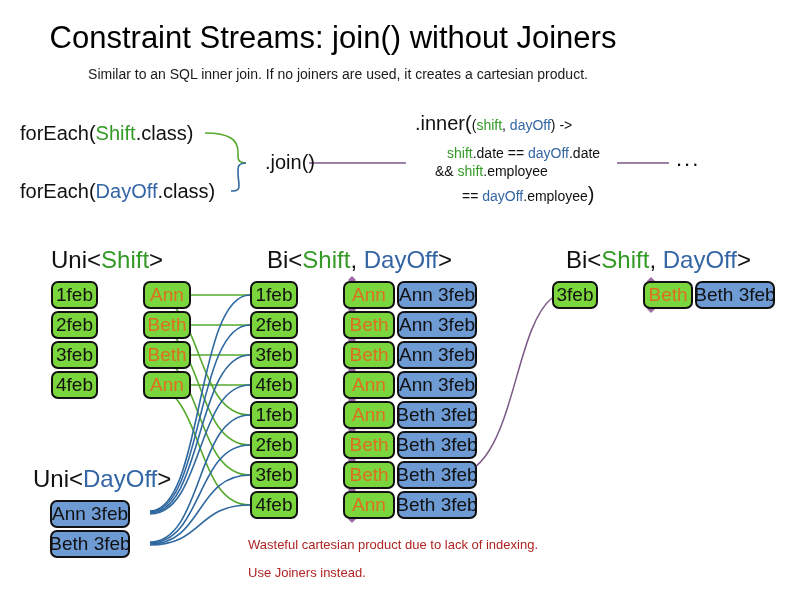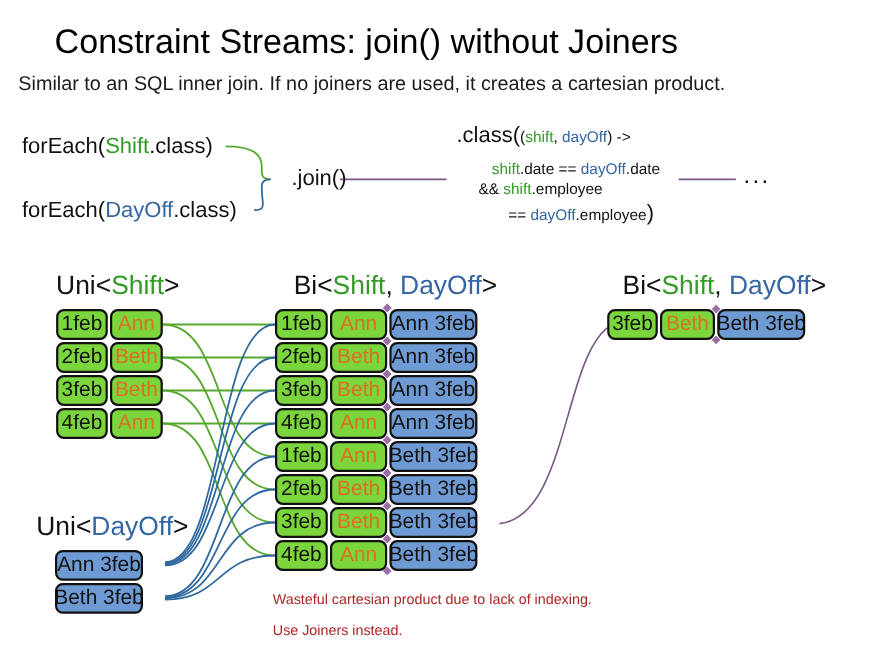--- a/index.html
+++ b/index.html
@@ -3,39 +3,39 @@
 <meta charset="utf-8">
 <style>
   html,body { margin:0; padding:0; }
   .stage {
     position:relative; width:800px; height:600px; background:#ffffff;
     font-family:"Liberation Sans", sans-serif; overflow:hidden; color:#111;
   }
   .title { position:absolute; top:20px; left:0; width:666px; text-align:center;
            font-size:31px; color:#000; }
   .subtitle { position:absolute; top:66px; left:0; width:676px; text-align:center;
-              font-size:18px; color:#1a1a1a; }
+              font-size:14px; color:#1a1a1a; }
   .code { position:absolute; font-size:20px; white-space:nowrap; }
   .small { font-size:14px; }
   .big { font-size:20px; }
   .grn { color:#339a26; }
   .blu { color:#3465a4; }
   .ellipsis { position:absolute; left:676px; top:146px; font-size:22px; letter-spacing:2px; }
   .tbl-label { position:absolute; font-size:24px; white-space:nowrap; }
   .wires { position:absolute; left:0; top:0; width:800px; height:600px; }
   .wire-green { stroke:#55a82d; stroke-width:1.6; fill:none; }
   .wire-blue  { stroke:#2e689f; stroke-width:1.6; fill:none; }
   .wire-purple{ stroke:#7b5a87; stroke-width:1.5; fill:none; }
   .diamond { fill:#9a6da6; stroke:none; }
   .row { position:absolute; display:flex; gap:2px; height:28px; }
   .cell { box-sizing:border-box; height:28px; border:2px solid #111; border-radius:7px;
           display:flex; align-items:center; justify-content:center;
           font-size:19px; background:#7bd53c; white-space:nowrap; }
   .c-date  { width:48px; color:#111; }
-  .c-name  { width:52px; color:#dd6f1f; }
+  .c-name  { width:52px; color:#dd6f1f;margin-left:43px; }
   .c-blue  { width:80px; background:#6e9bd3; color:#111; }
   .l-date  { width:47px; }
   .l-name  { width:48px; }
   .r-date  { width:46px; }
   .r-name  { width:50px; }
   .warning { position:absolute; left:248px; top:531px; font-size:13px;
              line-height:28px; color:#b02323; white-space:nowrap; }
 </style>
 </head>
 <body>
@@ -89,21 +89,21 @@
       <path class="diamond" d="M647,309 L651,305 L655,309 L651,313 Z"></path>
     </g>
   </svg>
 
   <div class="code" style="left:20px; top:180px;"><span>forEach(</span><span class="blu">DayOff</span><span>.class)</span></div>
 
   <div class="code" style="left:20px; top:122px;"><span>forEach(</span><span class="grn">Shift</span><span>.class)</span></div>
 
   <div class="code" style="left:242px; top:151px;margin-left:23px;">.join()</div>
 
-  <div class="code" style="left:415px; top:112px;"><span class="big">.class(</span><span class="small">(</span><span class="small grn">shift</span><span class="small">, </span><span class="small blu">dayOff</span><span class="small">) -&gt;</span></div>
+  <div class="code" style="left:415px; top:112px;"><span class="big">.inner(</span><span class="small">(</span><span class="small grn">shift</span><span class="small">, </span><span class="small blu">dayOff</span><span class="small">) -&gt;</span></div>
 
   <div class="code small" style="left:435px; top:145px;margin-left:12px;"><span class="grn">shift</span><span>.date == </span><span class="blu">dayOff</span><span>.date</span></div>
 
   <div class="code small" style="left:435px; top:163px;"><span>&amp;&amp; </span><span class="grn">shift</span><span>.employee</span></div>
 
   <div class="code small" style="left:462px; top:183px;"><span>== </span><span class="blu">dayOff</span><span>.employee</span><span class="big">)</span></div>
 
   <div class="ellipsis">...</div>
 
   <div class="tbl-label" style="left:51px; top:246px;"><span>Uni&lt;</span><span class="grn">Shift</span><span>&gt;</span></div>

